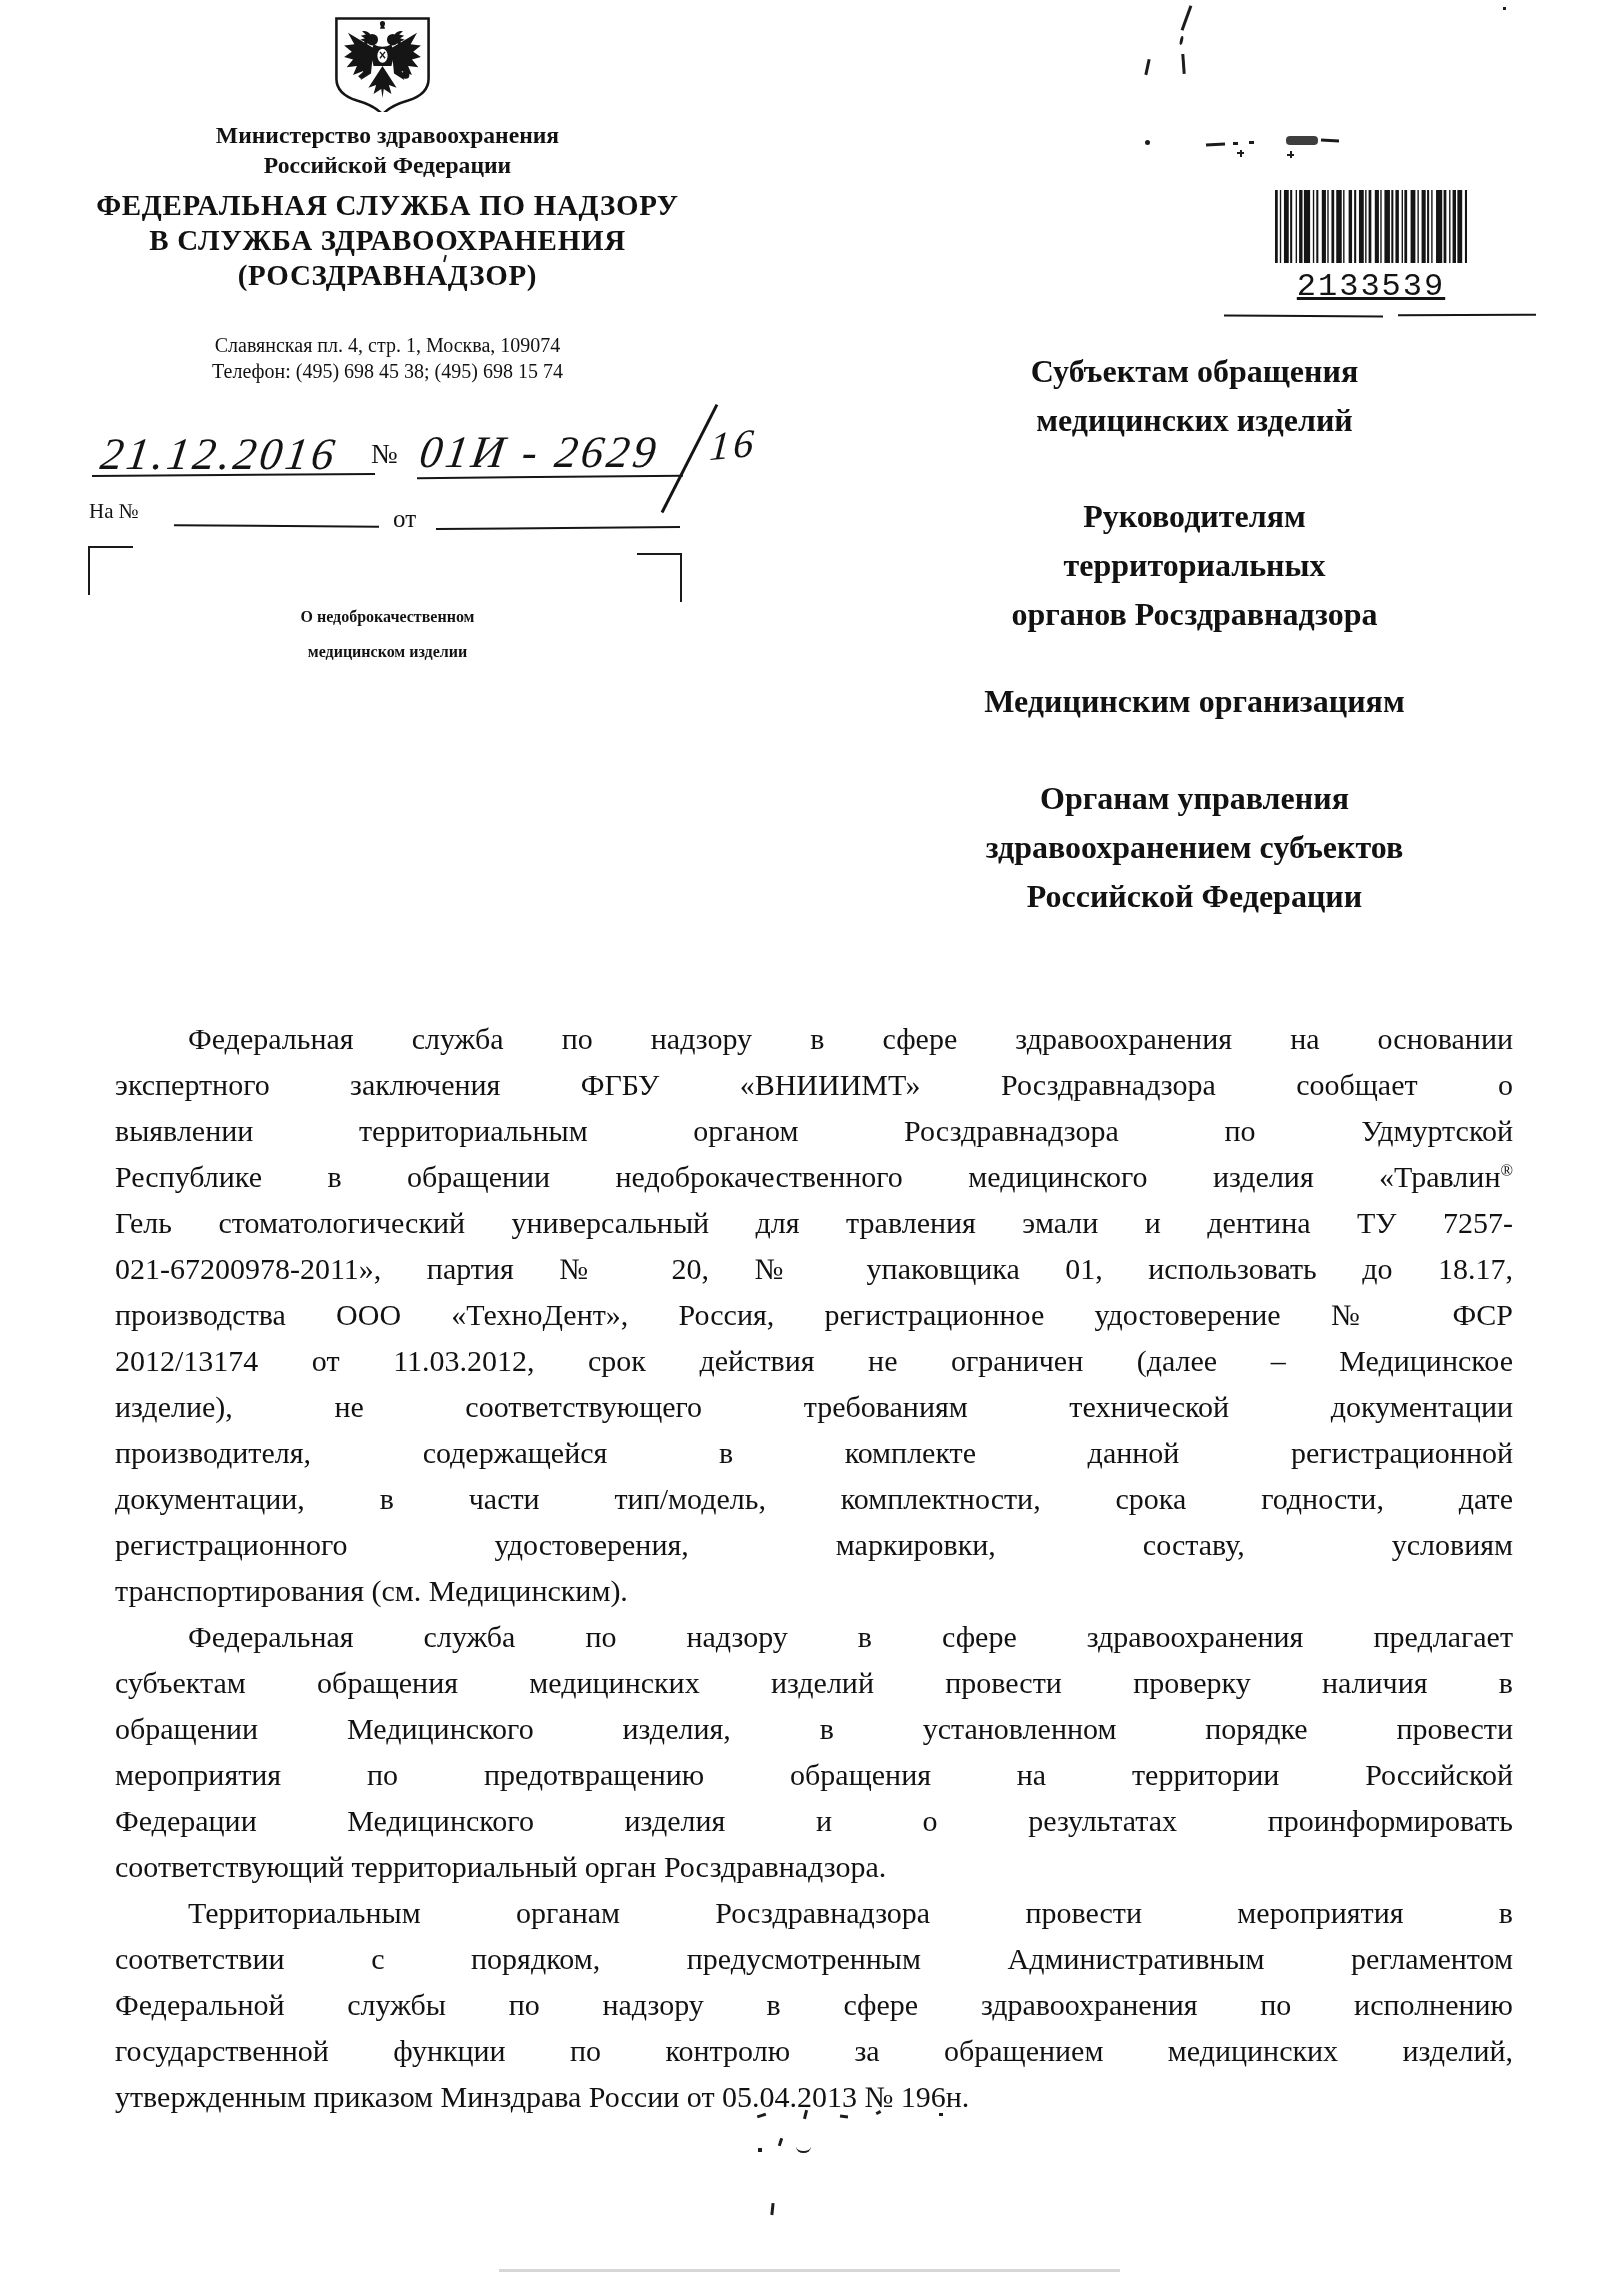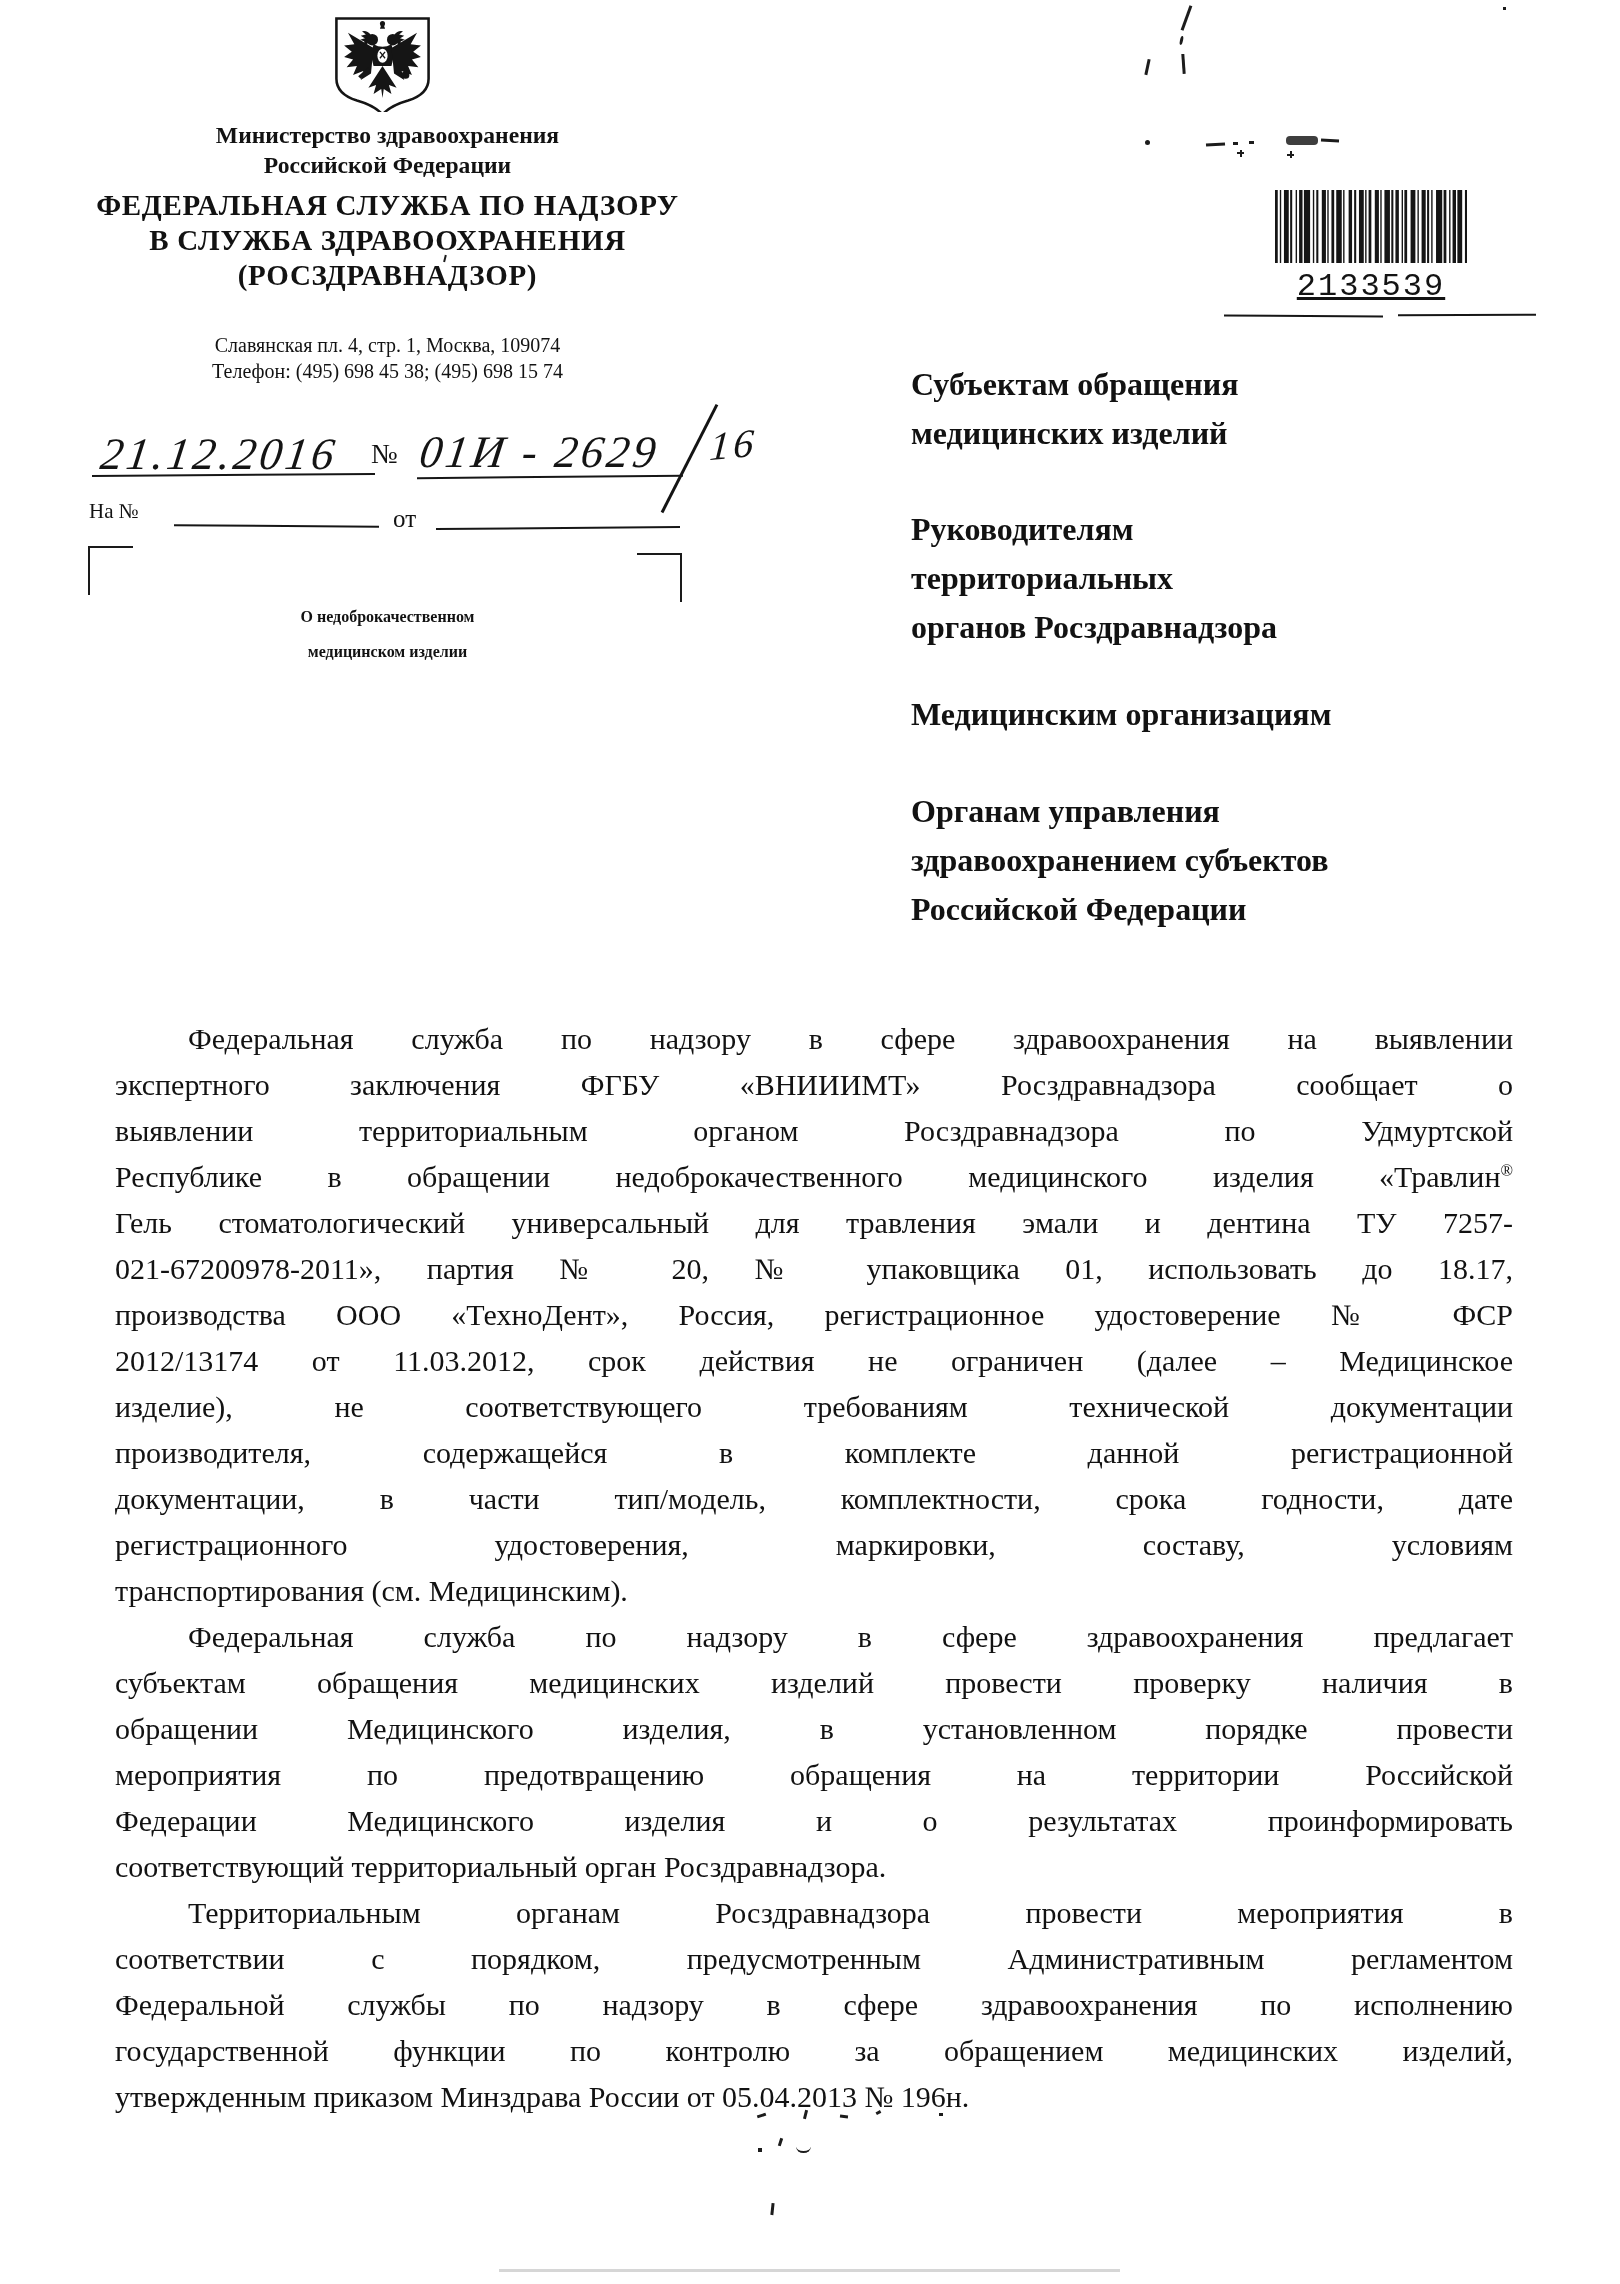--- a/index.html
+++ b/index.html
@@ -34,21 +34,21 @@
   .corner-right { left:637px; top:553px; border-right:2.7px solid #1a1a1a; border-top:2.7px solid #1a1a1a; }
   
   .barcode-block { position:absolute; left:1224px; top:190px; width:312px; }
   .barcode-svg { position:absolute; left:51px; top:0; }
   .barcode-number { position:absolute; left:51px; top:78px; width:192px; text-align:center;
     font-family:"Liberation Mono","DejaVu Sans Mono",monospace; font-size:32px; letter-spacing:2px; color:#131313;text-decoration:underline; }
   .barcode-rule1 { left:0px;   top:125px; width:159px; transform:rotate(0.3deg); }
   .barcode-rule2 { left:174px; top:124px; width:138px; transform:rotate(-0.3deg); }
   .barcode-block .rule { position:absolute; }
   
-  .recipients { position:absolute; left:911px; top:352px; width:567px; 
+  .recipients { position:absolute; left:911px; top:339px; width:567px; text-align:center;
     font-weight:bold; font-size:32px; line-height:49px; }
   .recipient-group { margin:0; }
   .recipient-group:nth-child(1) { margin-top:8px; }
   .recipient-group:nth-child(2) { margin-top:47px; }
   .recipient-group:nth-child(3) { margin-top:38px; }
   .recipient-group:nth-child(4) { margin-top:48px; }
   
   .body-text { position:absolute; left:115px; top:1016px; width:1398px; font-size:30px; line-height:46px; }
   .body-line { text-align:justify; text-align-last:justify; }
   .body-line.para-first { text-indent:73px; }
@@ -178,21 +178,21 @@
       </div>
       <div class="recipient-group">
         <div class="recipient-line">Органам управления</div>
         <div class="recipient-line">здравоохранением субъектов</div>
         <div class="recipient-line">Российской Федерации</div>
       </div>
     </div>
 
   <div class="body-text">
       <div class="paragraph">
-        <div class="body-line para-first">Федеральная служба по надзору в сфере здравоохранения на выявлении</div>
+        <div class="body-line para-first">Федеральная служба по надзору в сфере здравоохранения на основании</div>
         <div class="body-line">экспертного заключения ФГБУ «ВНИИИМТ» Росздравнадзора сообщает о</div>
         <div class="body-line">выявлении территориальным органом Росздравнадзора по Удмуртской</div>
         <div class="body-line">Республике в обращении недоброкачественного медицинского изделия «Травлин<sup>®</sup></div>
         <div class="body-line">Гель стоматологический универсальный для травления эмали и дентина ТУ 7257-</div>
         <div class="body-line">021-67200978-2011», партия № 20, № упаковщика 01, использовать до 18.17,</div>
         <div class="body-line">производства ООО «ТехноДент», Россия, регистрационное удостоверение № ФСР</div>
         <div class="body-line">2012/13174 от 11.03.2012, срок действия не ограничен (далее – Медицинское</div>
         <div class="body-line">изделие), не соответствующего требованиям технической документации</div>
         <div class="body-line">производителя, содержащейся в комплекте данной регистрационной</div>
         <div class="body-line">документации, в части тип/модель, комплектности, срока годности, дате</div>

